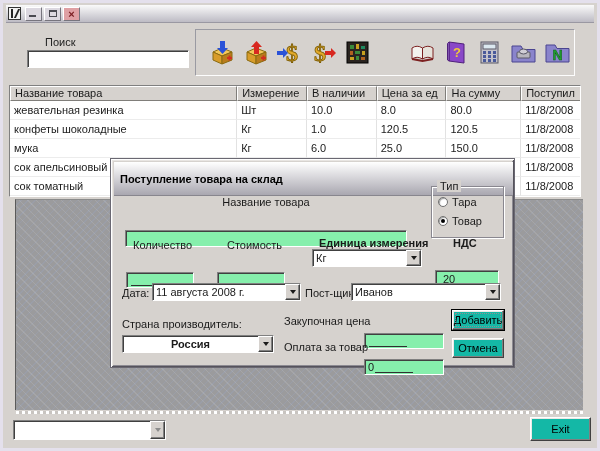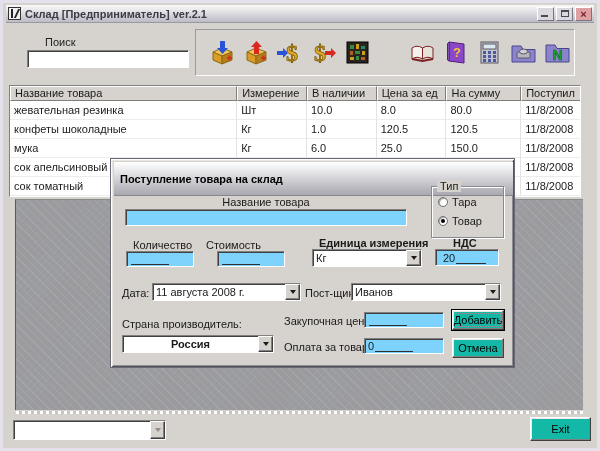--- a/index.html
+++ b/index.html
@@ -59,22 +59,22 @@
 
   
   .dialog { position:absolute; left:107px; top:155px; width:405px; height:210px; background:#d6d2ce; z-index:10;
     border:1px solid #6a6872;
     box-shadow: inset 1px 1px 0 #fff, inset -1px -1px 0 #55535c, inset 2px 2px 0 #e8e5e2, inset -2px -2px 0 #8c8a92; }
   .dlg-titlebar { position:absolute; left:3px; top:3px; width:399px; height:34px;
     background:linear-gradient(to bottom,#ffffff,#a9a7b0); display:flex; align-items:center; padding-left:6px;
     border-bottom:1px solid #88868e; }
   .dlg-title { font-weight:bold; color:#000; }
   .lbl { position:absolute; color:#1a1a1a; white-space:nowrap; }
-  .field { position:absolute; background:#7dd3fc; border:1px solid; border-color:#808080 #fff #fff #808080;
-    box-shadow:inset 1px 1px 0 #404040; font-family:inherit; font-size:11px; padding:1px 3px; }
+  .field { position:absolute; background:#86efac; border:1px solid; border-color:#808080 #fff #fff #808080;
+    box-shadow:inset 1px 1px 0 #404040; font-family:inherit; font-size:11px; padding:1px 3px;margin-top:21px; }
   .maskfield { display:flex; align-items:flex-end; gap:1px; }
   .uline { display:inline-block; width:38px; height:9px; border-bottom:1px solid #303030; }
   .uline.short { width:30px; }
 
   .groupbox { position:absolute; left:320px; top:27px; width:73px; height:52px;
     border:1px solid #89878f; box-shadow:1px 1px 0 #fff, inset 1px 1px 0 #fff; }
   .grouplabel { position:absolute; top:-7px; left:5px; background:#d6d2ce; padding:0 3px; }
   .radio-row { position:absolute; left:6px; display:flex; align-items:center; gap:4px; cursor:pointer; }
   .radio { width:10px; height:10px; border-radius:50%; background:#fff; border:1px solid #707070;
     box-shadow:inset 1px 1px 1px #a0a0a0; position:relative; }
@@ -99,21 +99,20 @@
   .copyright { position:absolute; left:140px; top:421px; width:320px; text-align:center; font-weight:bold; font-size:10px; color:#1a1a1a; }
   .exit-btn { left:527px; top:414px; width:61px; height:24px; }
 </style>
 </head>
 <body>
 
 <div id="app">
 
   <div class="titlebar">
     <span class="appicon"></span>
-    <span class="title">Склад [Предприниматель] ver.2.1</span>
     <span class="winbtns">
       <span class="wbtn">
           <i class="glyph-min"></i>
         </span>
       <span class="wbtn">
           <i class="glyph-max"></i>
         </span>
       <span class="wbtn close">
           <span class="glyph-x">×</span>
         </span>
@@ -285,21 +284,21 @@
         <span class="radio"></span>
         <span>Тара</span>
       </label>
       <label class="radio-row" style="top:28px;">
         <span class="radio checked"></span>
         <span>Товар</span>
       </label>
     </div>
 
     <div class="lbl" style="left:22px; top:80px;">Количество</div>
-    <div class="lbl" style="left:95px; top:80px;">Стоимость</div>
+    <div class="lbl" style="left:116px; top:80px;">Стоимость</div>
     <div class="lbl" style="left:208px; top:78px; font-weight:bold;">Единица измерения</div>
     <div class="lbl" style="left:342px; top:78px; font-weight:bold;">НДС</div>
 
     <div class="field maskfield" style="left:15px; top:92px; width:68px; height:16px;">
       <span></span>
         <i class="uline"></i>
     </div>
     <div class="field maskfield" style="left:106px; top:92px; width:68px; height:16px;">
       <span></span>
         <i class="uline"></i>

